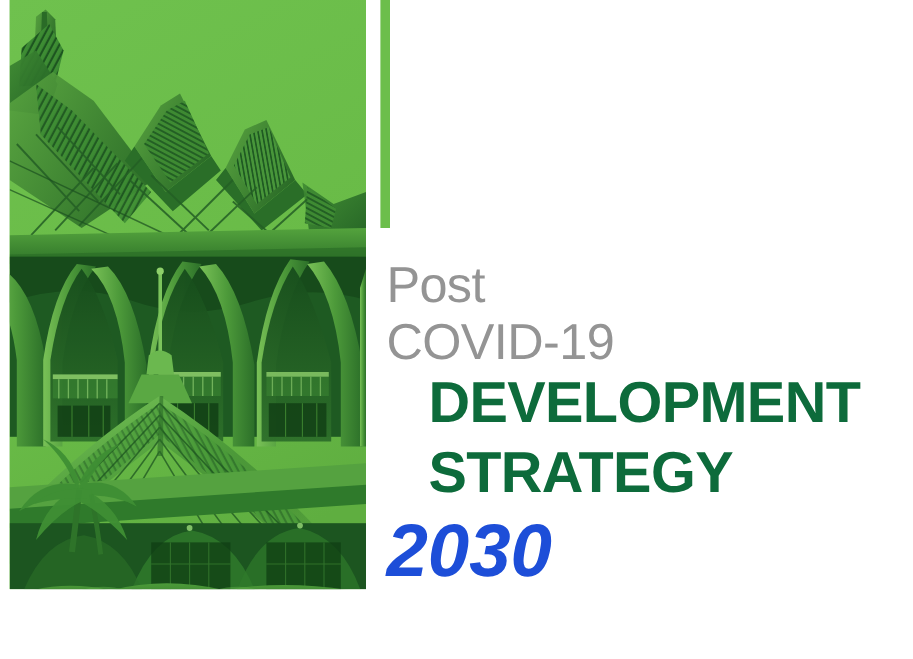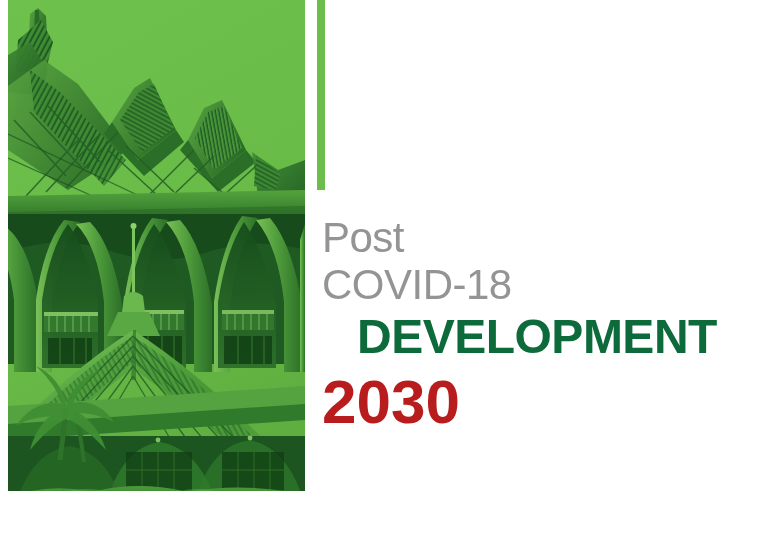--- a/index.html
+++ b/index.html
@@ -82,22 +82,23 @@
     line-height: 58px;
     font-weight: 700;
     color: #0d6b3b;
     letter-spacing: -0.5px;
     margin-left: 35px;
   }
   .title-year {
     font-size: 62px;
     line-height: 72px;
     font-weight: 700;
-    color: #b91c1c;
+    color: #1d4ed8;
     letter-spacing: 0px;
+    font-style: italic;
   }
 </style>
 </head>
 <body>
 
 <div id="page">
 
   <div class="photo-panel">
     <svg viewBox="0 0 297 523" preserveAspectRatio="xMidYMid slice">
       <defs>
@@ -362,18 +363,19 @@
         </g>
       </g>
     </svg>
   </div>
 
   <div class="vertical-accent"></div>
   <div class="bottom-accent"></div>
 
   <div class="title-block">
     <span class="title-line title-post">Post</span>
-    <span class="title-line title-covid">COVID-18</span>
+    <span class="title-line title-covid">COVID-19</span>
     <span class="title-line title-development">DEVELOPMENT</span>
+    <span class="title-line title-strategy">STRATEGY</span>
     <span class="title-line title-year">2030</span>
   </div>
 
 </div>
 
 </body></html>

